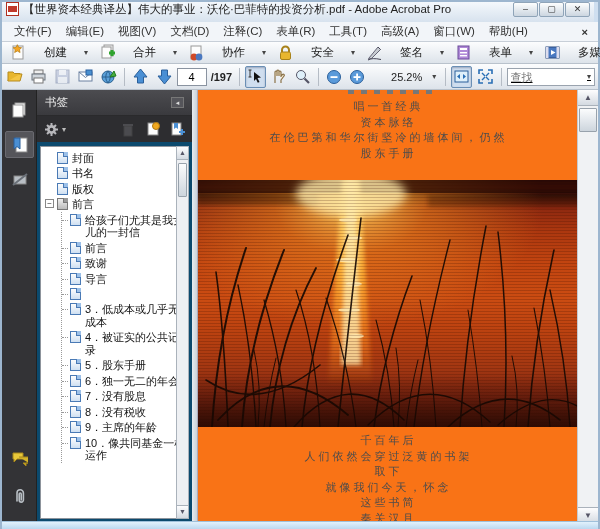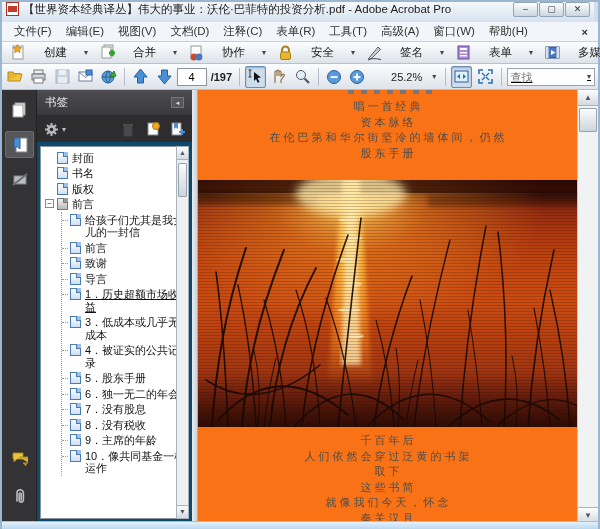--- a/index.html
+++ b/index.html
@@ -493,21 +493,20 @@
             <div class="bm-row">
               <span class="bm-ico"></span>
               <span class="bm-label">致谢</span>
             </div>
             <div class="bm-row">
               <span class="bm-ico"></span>
               <span class="bm-label">导言</span>
             </div>
             <div class="bm-row selected">
               <span class="bm-ico"></span>
-              <span class="bm-label">1．历史超额市场收益</span>
             </div>
             <div class="bm-row">
               <span class="bm-ico"></span>
               <span class="bm-label">3．低成本或几乎无成本</span>
             </div>
             <div class="bm-row">
               <span class="bm-ico"></span>
               <span class="bm-label">4．被证实的公共记录</span>
             </div>
             <div class="bm-row">
@@ -645,22 +644,22 @@
             <path d="M318 247 Q322 210 314 176" stroke-width="1"></path>
           </g>
           <rect y="195" width="383" height="52" fill="url(#vig)"></rect>
         </svg>
       </div>
 
       <div class="poem poem-bottom">
           <div class="line">千百年后</div>
           <div class="line">人们依然会穿过泛黄的书架</div>
           <div class="line">取下</div>
+          <div class="line">就像我们今天，怀念</div>
           <div class="line">这些书简</div>
-          <div class="line">就像我们今天，怀念</div>
           <div class="line">秦关汉月</div>
         </div>
     </div>
 
     <div class="vscroll">
       <div class="sbtn">▲</div>
       <div class="sthumb"></div>
       <div class="sbtn bottom">▼</div>
     </div>
 

